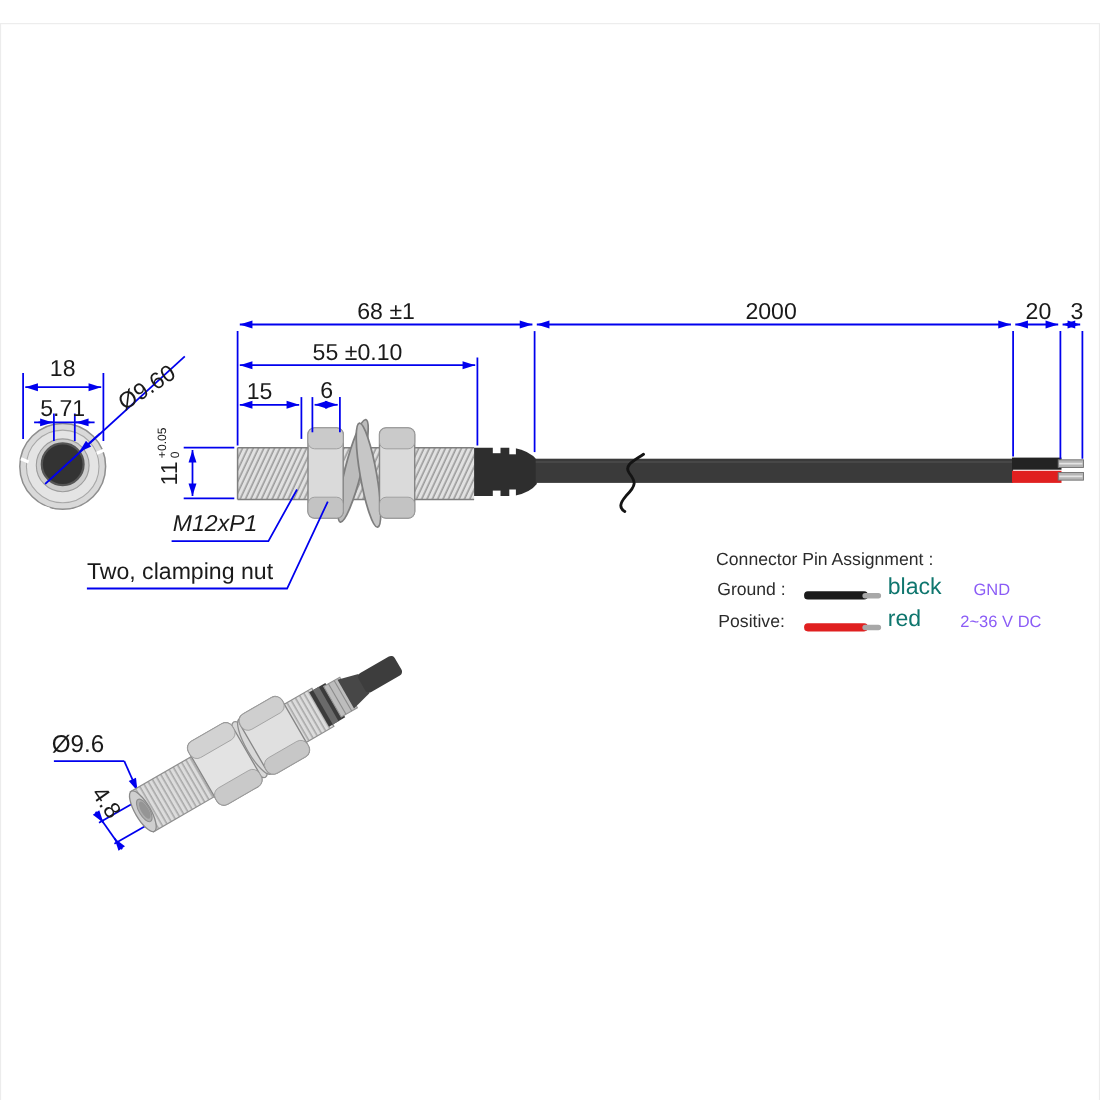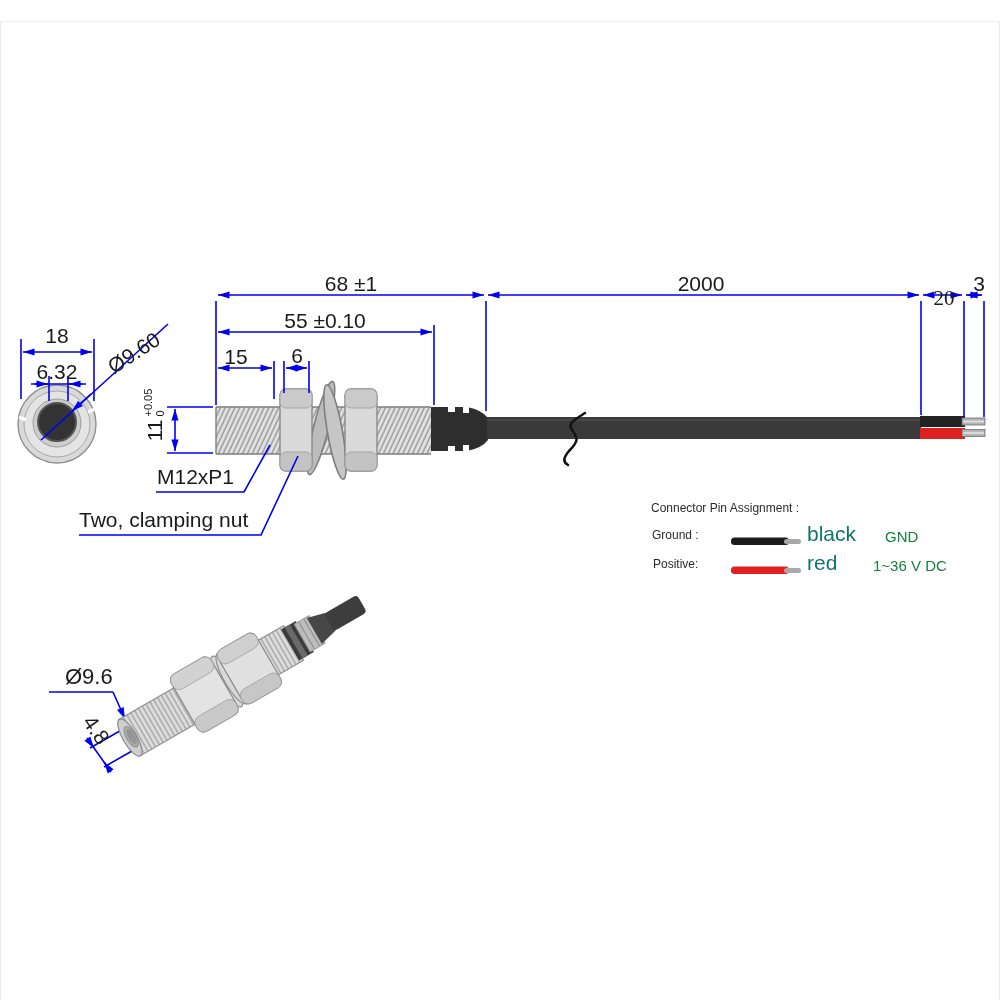--- a/index.html
+++ b/index.html
@@ -3,23 +3,23 @@
 <meta charset="utf-8">
 <style>
   html,body{margin:0;padding:0;background:#fff;}
   #stage{position:relative;width:1000px;height:1000px;background:#ffffff;
          font-family:"Liberation Sans",sans-serif;overflow:hidden;
          border:1px solid #ececec;box-sizing:border-box;margin-top:21px;}
   #stage svg{position:absolute;left:0;top:0;}
   .txt{position:absolute;color:#1a1a1a;font-size:21px;line-height:1.05;white-space:nowrap;}
   .ctr{transform:translateX(-50%);}
   .rot-dia{transform:translateX(-50%) rotate(-33deg);}
-  .pin{font-size:12px;color:#2b2b2b;}
+  .pin{font-size:16px;color:#2b2b2b;}
   .pin-big{font-size:21px;color:#0f766e;}
-  .pin-val{font-size:15px;color:#15803d;}
+  .pin-val{font-size:15px;color:#8b5cf6;}
   #dim11{position:absolute;left:112px;top:380px;width:84px;height:26px;
          display:flex;align-items:center;justify-content:center;gap:3px;
          transform:rotate(-90deg);color:#1a1a1a;}
   #dim11 .main{font-size:21px;}
   #dim11 .tol{display:flex;flex-direction:column;font-size:11px;line-height:1.05;}
   #dim48{transform:translate(-50%,-50%) rotate(55deg);}
 </style>
 </head>
 <body>
 
@@ -182,45 +182,45 @@
     </g>
 
     <ellipse cx="1" cy="0" rx="7" ry="21" fill="#cfcfcf" stroke="#8a8a8a" stroke-width="1.2"></ellipse>
     <ellipse cx="2.5" cy="0" rx="4.8" ry="11.5" fill="#aeaeae" stroke="#8f8f8f" stroke-width="1"></ellipse>
     <ellipse cx="3" cy="0" rx="3.4" ry="8.8" fill="#959595"></ellipse>
   </g>
 </svg>
 
 <div class="txt ctr" style="left:350px;top:251px;">68 ±1</div>
 <div class="txt ctr" style="left:700px;top:251px;">2000</div>
-<div class="txt ctr" style="left:943px;top:265px;font-family:Liberation Serif, serif;">20</div>
+<div class="txt ctr" style="left:943px;top:251px;">20</div>
 <div class="txt ctr" style="left:978px;top:251px;">3</div>
 <div class="txt ctr" style="left:324px;top:288px;">55 ±0.10</div>
 <div class="txt ctr" style="left:235px;top:324px;">15</div>
 <div class="txt ctr" style="left:296px;top:323px;">6</div>
 
 <div class="txt ctr" style="left:56px;top:303px;">18</div>
-<div class="txt ctr" style="left:56px;top:339px;">6.32</div>
+<div class="txt ctr" style="left:56px;top:339px;">5.71</div>
 <div class="txt rot-dia" style="left:133px;top:320px;">Ø9.60</div>
 
 <div id="dim11">
   <span class="main">11</span>
   <span class="tol">
     <span>+0.05</span>
     <span>0</span>
   </span>
 </div>
 
-<div class="txt" style="left:156px;top:444px;">M12xP1</div>
+<div class="txt" style="left:156px;top:444px;font-style:italic;">M12xP1</div>
 <div class="txt" style="left:78px;top:487px;">Two, clamping nut</div>
 
 <div class="txt pin" style="left:650px;top:480px;">Connector Pin Assignment :</div>
 <div class="txt pin" style="left:651px;top:507px;">Ground :</div>
 <div class="txt pin-big" style="left:806px;top:501px;">black</div>
 <div class="txt pin-val" style="left:884px;top:507px;">GND</div>
 <div class="txt pin" style="left:652px;top:536px;">Positive:</div>
 <div class="txt pin-big" style="left:806px;top:530px;">red</div>
-<div class="txt pin-val" style="left:872px;top:536px;">1~36 V DC</div>
-
-<div class="txt" style="left:64px;top:643px;font-size:22px;">Ø9.6</div>
+<div class="txt pin-val" style="left:872px;top:536px;">2~36 V DC</div>
+
+<div class="txt" style="left:46px;top:643px;font-size:22px;">Ø9.6</div>
 <div class="txt" id="dim48" style="left:95px;top:708px;">4.8</div>
 
 </div>
 
 </body></html>

